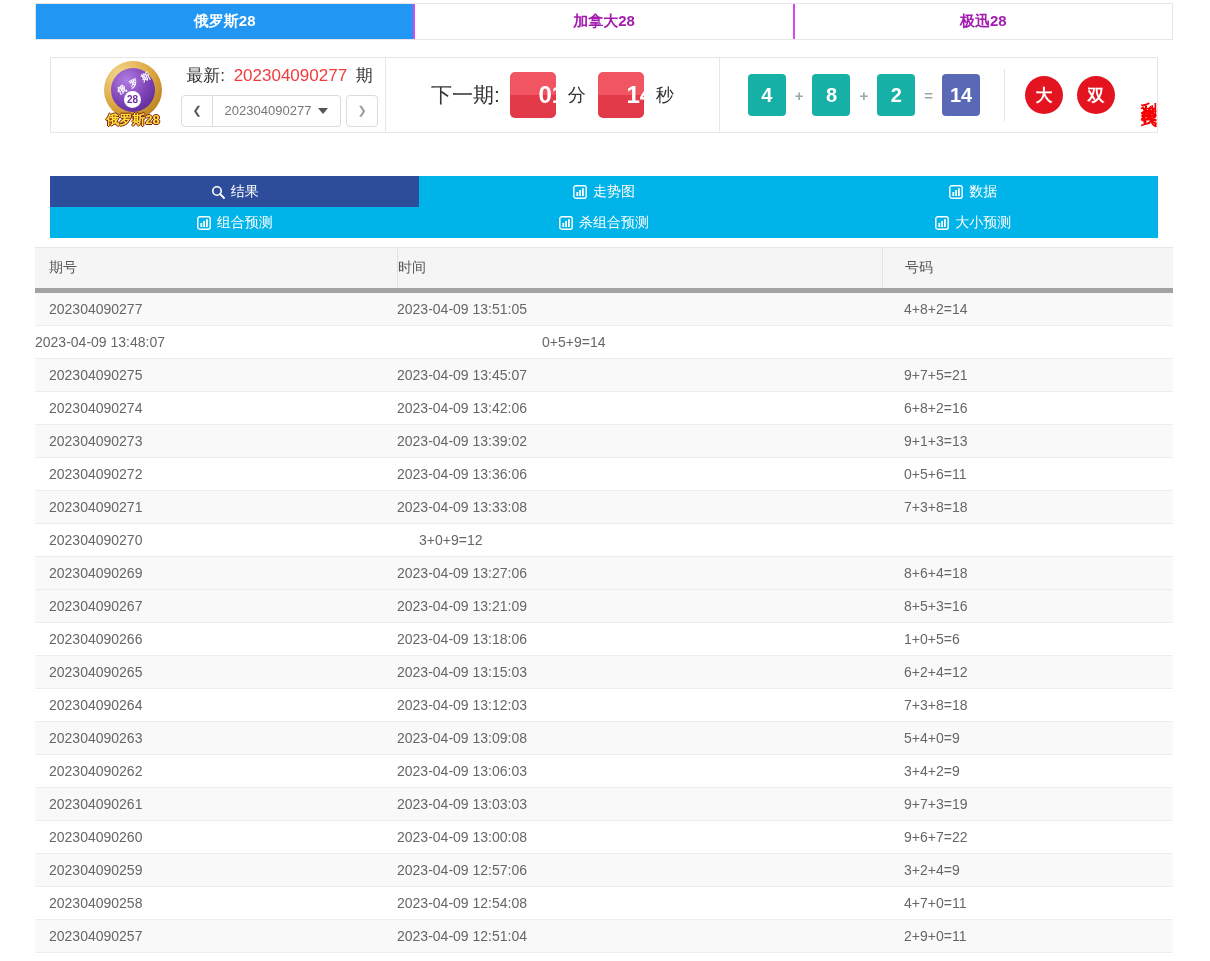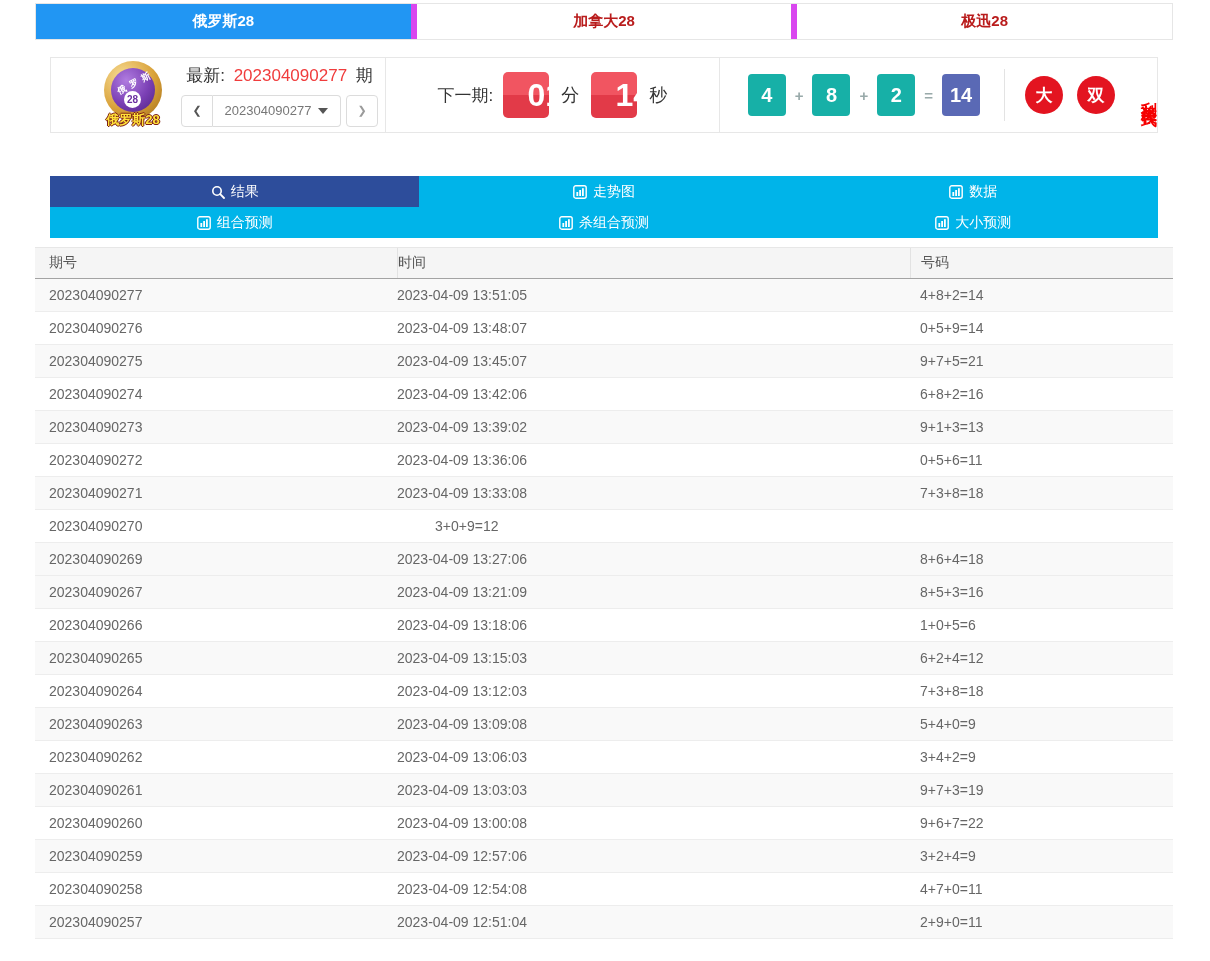--- a/index.html
+++ b/index.html
@@ -3,22 +3,22 @@
 <meta charset="utf-8">
 <style>
   * { margin:0; padding:0; box-sizing:border-box; }
   html,body { width:1210px; height:961px; overflow:hidden; background:#fff;
     font-family:"Liberation Sans","DejaVu Sans",sans-serif; }
   .wrap { width:1138px; margin-left:35px; }
 
   
   .tabs { margin-top:3px; height:37px; display:flex; border:1px solid #e6e6e6; background:#fff; }
   .tab { flex:1; display:flex; align-items:center; justify-content:center;
-    font-size:15px; font-weight:700; color:#b91c1c; background:#fff; cursor:pointer;
-    border-left:6px solid #d946ef; }
+    font-size:15px; font-weight:700; color:#a21caf; background:#fff; cursor:pointer;
+    border-left:2px solid #d946ef; }
   .tab:first-child { border-left:none; }
   .tab.active { background:#2196f3; color:#fff; }
 
   
   .header-card { margin:17px 15px 0; height:76px; border:1px solid #e7e7e7;
     display:flex; align-items:stretch; background:#fff; }
   .hsec { display:flex; align-items:center; }
   .hsec1 { width:366px; padding-left:50px; }
   .hsec2 { width:372px; border-left:1px solid #e7e7e7; border-right:1px solid #e7e7e7;
     justify-content:center; }
@@ -49,22 +49,22 @@
     font-size:13px; font-weight:700; color:#555; }
   .sel-prev { border-radius:4px 0 0 4px; }
   .sel-next { border-radius:4px; margin-left:5px; color:#9a9a9a; }
   .sel-mid { height:32px; min-width:128px; border:1px solid #dcdcdc; border-left:none;
     border-radius:0 4px 4px 0; display:flex; align-items:center; justify-content:center;
     font-size:13px; color:#777; cursor:pointer; padding:0 10px; }
   .caret-down { width:0; height:0; margin-left:7px; border-left:5px solid transparent;
     border-right:5px solid transparent; border-top:6px solid #555; }
 
   
-  .cd-label { font-size:17px; color:#333; margin-right:10px; }
-  .cd-box { width:46px; height:46px; border-radius:5px; color:#fff; font-size:32px;
+  .cd-label { font-size:21px; color:#333; margin-right:10px; }
+  .cd-box { width:46px; height:46px; border-radius:5px; color:#fff; font-size:24px;
     font-weight:700; display:flex; align-items:center; justify-content:center;
     background:linear-gradient(180deg,#f15561 0%,#f15561 50%,#e23a48 50%,#e23a48 100%);padding-left:38px; }
   .cd-unit { font-size:18px; color:#333; margin:0 12px; }
   .cd-unit.last { margin-right:0; }
 
   
   .num-box { width:38px; height:42px; border-radius:4px; background:#17b0a7; color:#fff;
     font-size:20px; font-weight:700; display:flex; align-items:center; justify-content:center; }
   .num-box.sum { background:#5a69b5; }
   .op { font-size:15px; font-weight:700; color:#9aa; margin:0 9px; }
@@ -78,31 +78,31 @@
   
   .nav { margin:43px 15px 0; background:#00b4e9; display:grid;
     grid-template-columns:1fr 1fr 1fr;font-family:Liberation Serif, serif; }
   .nav-item { height:31px; display:flex; align-items:center; justify-content:center;
     color:#fff; font-size:14px; cursor:pointer; }
   .nav-item.active { background:#2d4d9b; }
   .nav-item svg { margin-right:6px; }
 
   
   .table { margin-top:9px; width:1138px; }
-  .thead { display:flex; height:32px; background:#f5f5f5; border-top:1px solid #e7e7e7;
-    border-bottom:1px solid #a3a3a3; align-items:center; }
+  .thead { display:flex; height:46px; background:#f5f5f5; border-top:1px solid #e7e7e7;
+    border-bottom:5px solid #a3a3a3; align-items:center; }
   .th { font-size:14px; color:#555; height:100%; display:flex; align-items:center; }
   .th + .th { border-left:1px solid #e2e2e2; }
   .trow { display:flex; height:33px; align-items:center; border-bottom:1px solid #ededed;
     background:#fff; }
   .trow.odd { background:#f9f9f9; }
   .cell { font-size:14px; color:#666; }
   .c0 { width:362px; padding-left:14px; }
   .c1 { width:485px; }
-  .c2 { flex:1; padding-left:10px;margin-left:28px; }
+  .c2 { flex:1; padding-left:22px; }
 </style>
 </head>
 <body>
 
 <div class="wrap">
 
   <div class="tabs">
     <div class="tab active">俄罗斯28</div>
     <div class="tab">加拿大28</div>
     <div class="tab">极迅28</div>
@@ -225,21 +225,20 @@
       <div class="th c1">时间</div>
       <div class="th c2">号码</div>
     </div>
     <div>
         <div class="trow odd">
           <div class="cell c0">202304090277</div>
           <div class="cell c1">2023-04-09 13:51:05</div>
           <div class="cell c2">4+8+2=14</div>
         </div>
         <div class="trow">
-          <div class="cell c0">202304090276</div>
           <div class="cell c1">2023-04-09 13:48:07</div>
           <div class="cell c2">0+5+9=14</div>
         </div>
         <div class="trow odd">
           <div class="cell c0">202304090275</div>
           <div class="cell c1">2023-04-09 13:45:07</div>
           <div class="cell c2">9+7+5=21</div>
         </div>
         <div class="trow">
           <div class="cell c0">202304090274</div>

